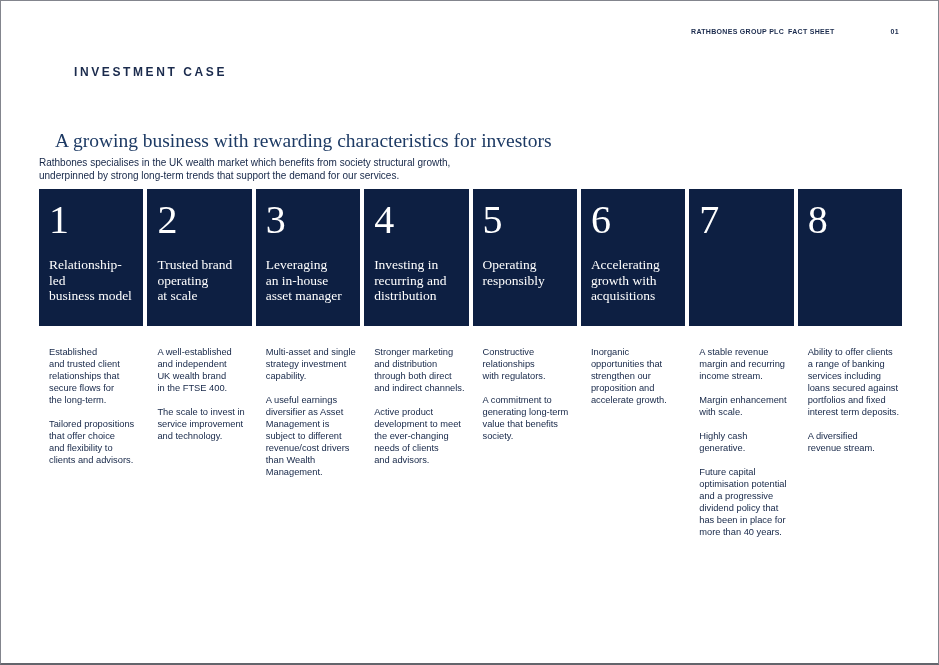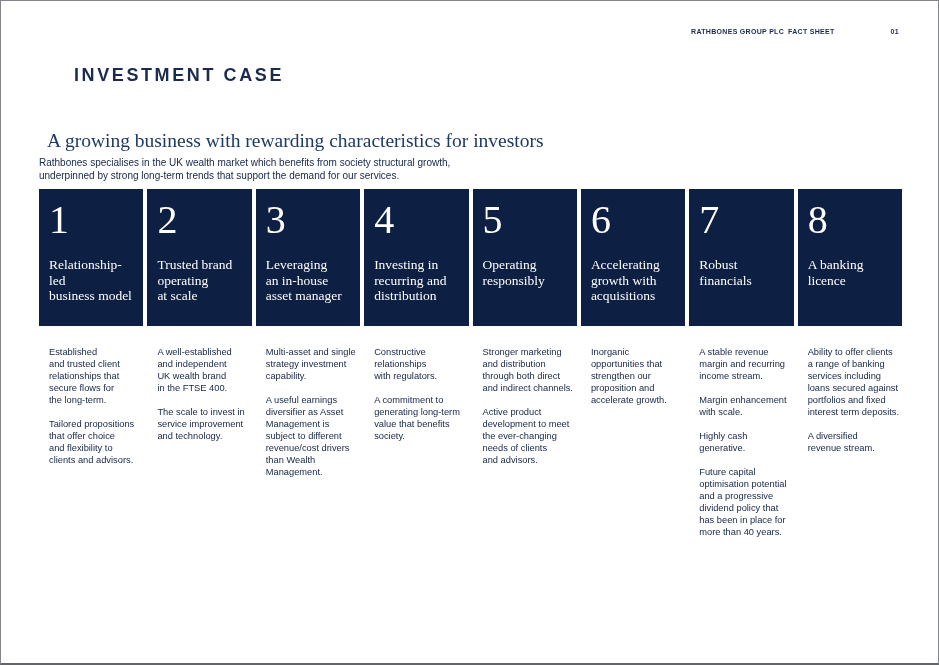--- a/index.html
+++ b/index.html
@@ -27,30 +27,30 @@
     color: #1b2b4d;
     white-space: nowrap;
   }
   .top-meta .brand { margin-right: 4px; }
   .top-meta .doc { font-weight: 600; }
   .top-meta .pagenum { margin-left: 56px; font-weight: 700; }
   .section-title {
     position: absolute;
     top: 64px;
     left: 38px;
-    font-size: 18px;
+    font-size: 12px;
     font-weight: 700;
     letter-spacing: 2.6px;
     color: #1b2b4d;
     padding-left: 35px;
   }
   .headline {
     position: absolute;
     top: 129px;
-    left: 46px;
+    left: 54px;
     font-family: "Liberation Serif", serif;
     font-weight: 400;
     font-size: 19.5px;
     color: #1d3a64;
   }
   .subheadline {
     position: absolute;
     top: 156px;
     left: 38px;
     font-size: 10px;
@@ -155,27 +155,23 @@
 responsibly</div>
     </div>
     <div class="pillar-box">
       <div class="pillar-number">6</div>
       <div class="pillar-title">Accelerating
 growth with
 acquisitions</div>
     </div>
     <div class="pillar-box">
       <div class="pillar-number">7</div>
-      <div class="pillar-title">Robust
-financials</div>
     </div>
     <div class="pillar-box">
       <div class="pillar-number">8</div>
-      <div class="pillar-title">A banking
-licence</div>
     </div>
   </div>
 
   <div class="bodies">
     <div class="pillar-body">Established
 and trusted client
 relationships that
 secure flows for
 the long-term.
 
@@ -195,38 +191,38 @@
 strategy investment
 capability.
 
 A useful earnings
 diversifier as Asset
 Management is
 subject to different
 revenue/cost drivers
 than Wealth
 Management.</div>
-    <div class="pillar-body">Constructive
-relationships
-with regulators.
-
-A commitment to
-generating long-term
-value that benefits
-society.</div>
     <div class="pillar-body">Stronger marketing
 and distribution
 through both direct
 and indirect channels.
 
 Active product
 development to meet
 the ever-changing
 needs of clients
 and advisors.</div>
+    <div class="pillar-body">Constructive
+relationships
+with regulators.
+
+A commitment to
+generating long-term
+value that benefits
+society.</div>
     <div class="pillar-body">Inorganic
 opportunities that
 strengthen our
 proposition and
 accelerate growth.</div>
     <div class="pillar-body">A stable revenue
 margin and recurring
 income stream.
 
 Margin enhancement

